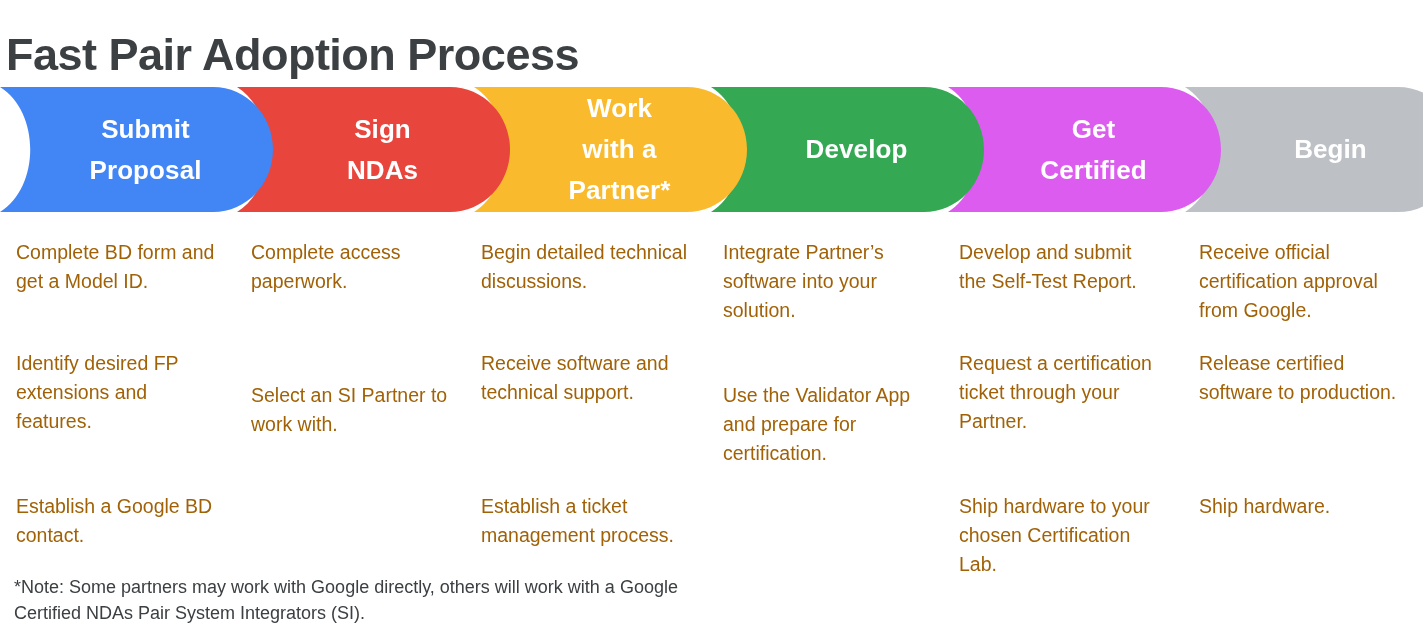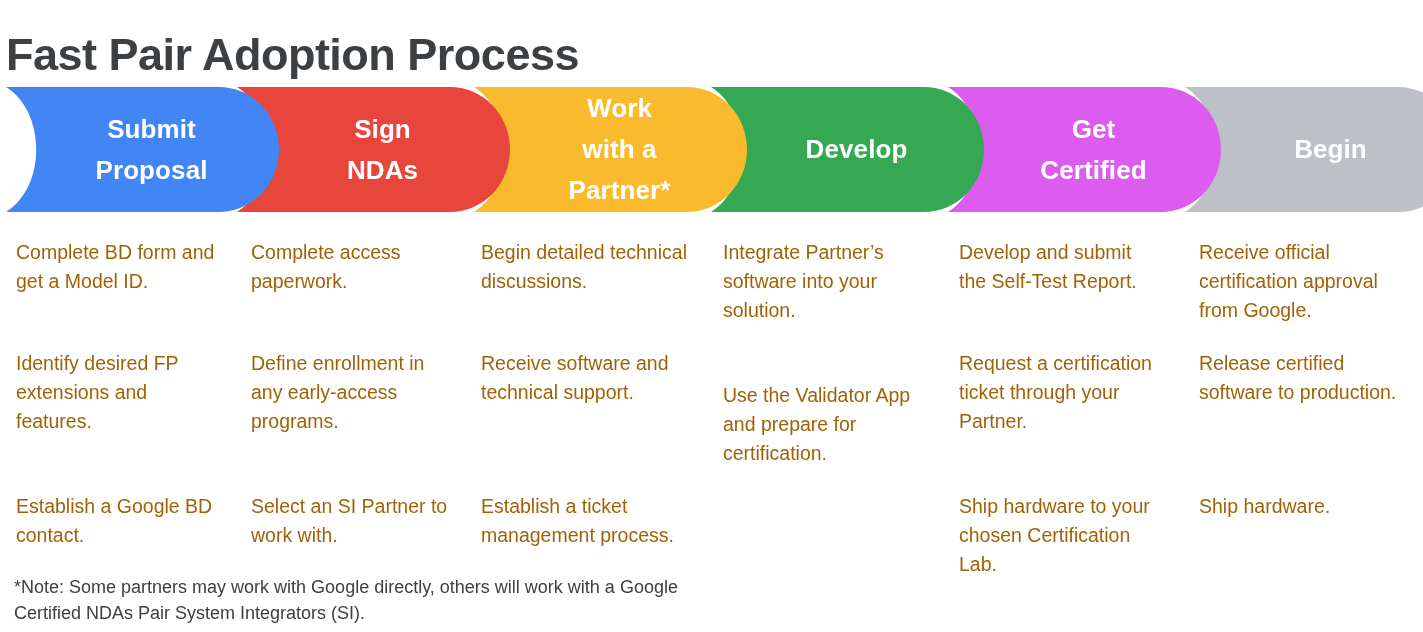--- a/index.html
+++ b/index.html
@@ -120,21 +120,21 @@
   }
 </style>
 </head>
 <body>
 
 <div class="page">
 
   <h1 class="page-title">Fast Pair Adoption Process</h1>
 
   <div class="steps-band">
-      <div class="step" style="left: 6px; width: 273px; z-index: 10;">
+      <div class="step" style="left: 0px; width: 273px; z-index: 10;">
         <div class="step-shape">
           <svg viewBox="0 0 273 125" preserveAspectRatio="none">
             <path d="M 0 0 L 213 0 C 246 0, 273 27.5, 273 62.5 C 273 97.5, 246 125, 213 125 L 0 125 C 40.300000000000004 100, 40.300000000000004 25, 0 0 Z" fill="#4285F4"></path>
           </svg>
         </div>
         <div class="step-label">Submit
 Proposal</div>
       </div>
       <div class="step" style="left: 237px; width: 273px; z-index: 9;">
         <div class="step-shape">
@@ -192,23 +192,20 @@
         </div>
         <div class="bullet-row">
           <p class="bullet-text">Establish a Google BD contact.</p>
         </div>
       </div>
       <div class="column col-1">
         <div class="bullet-row">
           <p class="bullet-text">Complete access paperwork.</p>
         </div>
         <div class="bullet-row">
-          <p class="bullet-text">Define enrollment in any early-access programs.</p>
-        </div>
-        <div class="bullet-row">
           <p class="bullet-text">Select an SI Partner to work with.</p>
         </div>
       </div>
       <div class="column col-2">
         <div class="bullet-row">
           <p class="bullet-text">Begin detailed technical discussions.</p>
         </div>
         <div class="bullet-row">
           <p class="bullet-text">Receive software and technical support.</p>
         </div>

